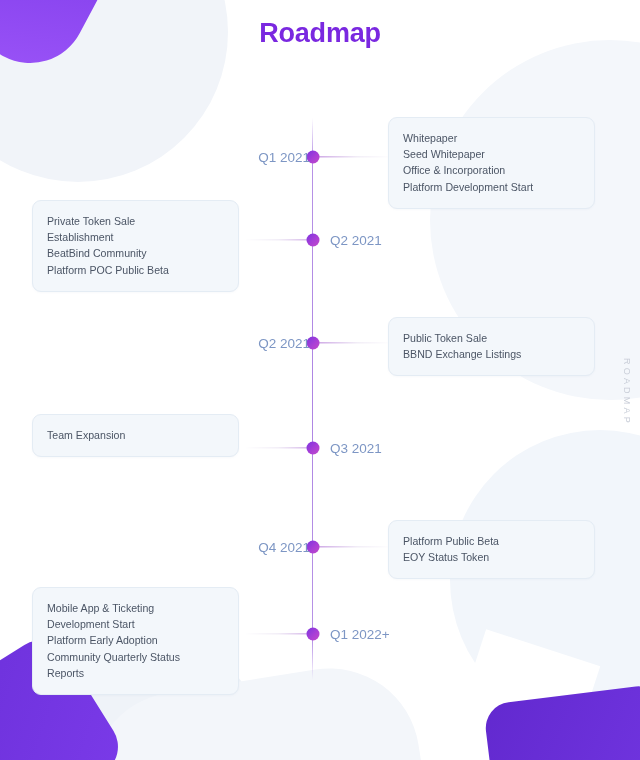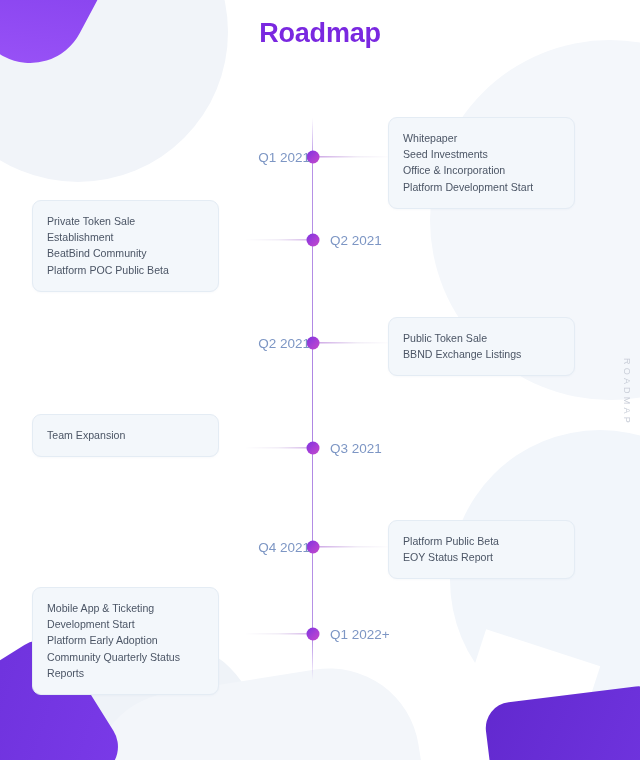--- a/index.html
+++ b/index.html
@@ -206,21 +206,21 @@
   }
   .period.left-of-axis { right: 330px; }
   .period.right-of-axis { left: 330px; }
 
   .card {
     position: absolute;
     background: #f3f7fb;
     border: 1px solid #e4ecf4;
     border-radius: 9px;
     padding: 12px 28px 13px 14px;
-    width: 187px;
+    width: 207px;
     box-shadow: 0 1px 2px rgba(120,140,170,0.05);
   }
   .card.right-side { left: 388px; }
   .card.left-side  { left: 32px; }
 
   .card-line {
     font-size: 10.6px;
     line-height: 16.2px;
     color: #4b5565;
     white-space: nowrap;
@@ -247,21 +247,21 @@
 
   <div class="side-label">ROADMAP</div>
 
   <div class="timeline" id="timeline">
     <div class="axis"></div>
   <div class="connector to-right" style="top: 157px; width: 72px;"></div>
       <div class="node" style="top: 157px;"></div>
       <div class="period left-of-axis" style="top: 157px;">Q1 2021</div>
       <div class="card right-side" style="top: 117px;">
         <div class="card-line">Whitepaper</div>
-        <div class="card-line">Seed Investments</div>
+        <div class="card-line">Seed Whitepaper</div>
         <div class="card-line">Office &amp; Incorporation</div>
         <div class="card-line">Platform Development Start</div>
       </div>
       <div class="connector to-left" style="top: 240px; width: 72px;"></div>
       <div class="node" style="top: 240px;"></div>
       <div class="period right-of-axis" style="top: 240px;">Q2 2021</div>
       <div class="card left-side" style="top: 200px;">
         <div class="card-line">Private Token Sale</div>
         <div class="card-line">Establishment</div>
         <div class="card-line">BeatBind Community</div>
@@ -278,21 +278,21 @@
       <div class="node" style="top: 448px;"></div>
       <div class="period right-of-axis" style="top: 448px;">Q3 2021</div>
       <div class="card left-side" style="top: 414px;">
         <div class="card-line">Team Expansion</div>
       </div>
       <div class="connector to-right" style="top: 547px; width: 72px;"></div>
       <div class="node" style="top: 547px;"></div>
       <div class="period left-of-axis" style="top: 547px; text-align: right;">Q4 2021</div>
       <div class="card right-side" style="top: 520px;">
         <div class="card-line">Platform Public Beta</div>
-        <div class="card-line">EOY Status Report</div>
+        <div class="card-line">EOY Status Token</div>
       </div>
       <div class="connector to-left" style="top: 634px; width: 72px;"></div>
       <div class="node" style="top: 634px;"></div>
       <div class="period right-of-axis" style="top: 634px;">Q1 2022+</div>
       <div class="card left-side" style="top: 587px;">
         <div class="card-line">Mobile App &amp; Ticketing</div>
         <div class="card-line">Development Start</div>
         <div class="card-line">Platform Early Adoption</div>
         <div class="card-line">Community Quarterly Status</div>
         <div class="card-line">Reports</div>

